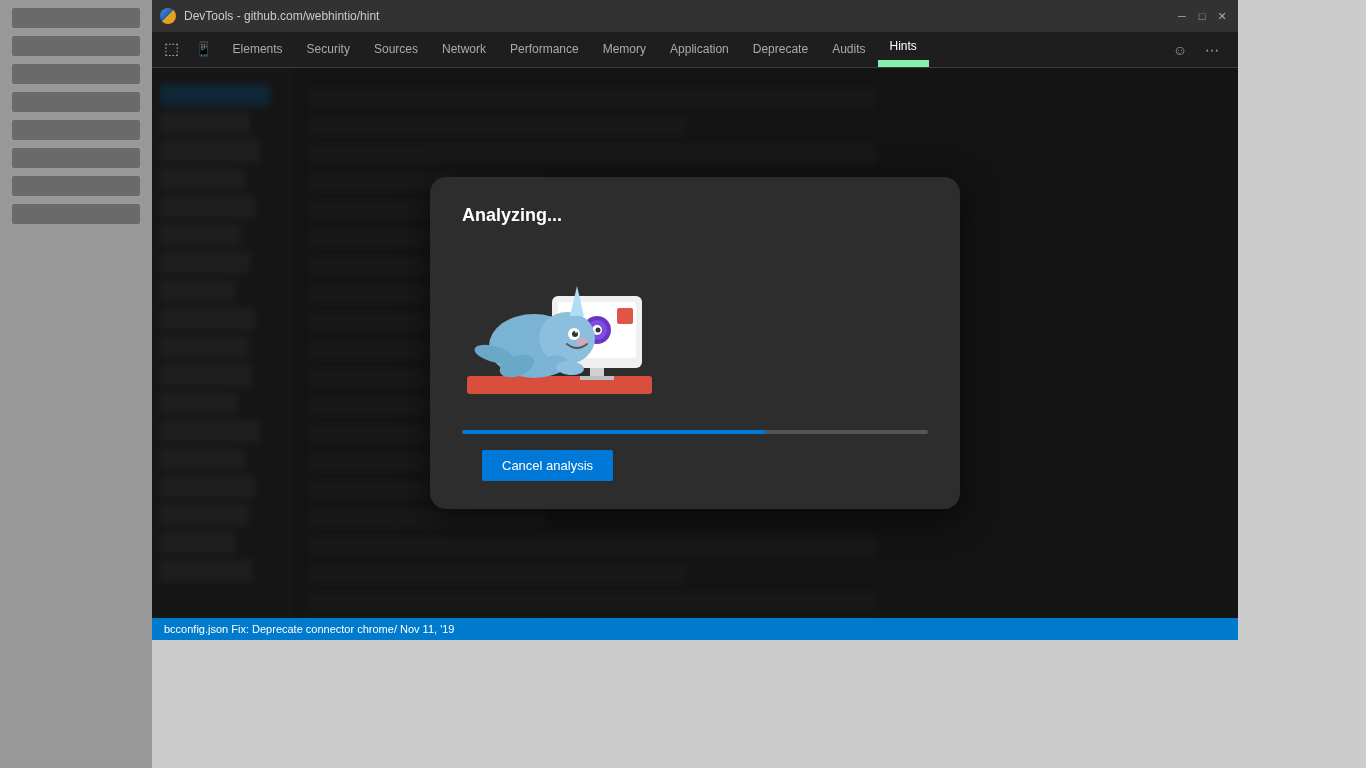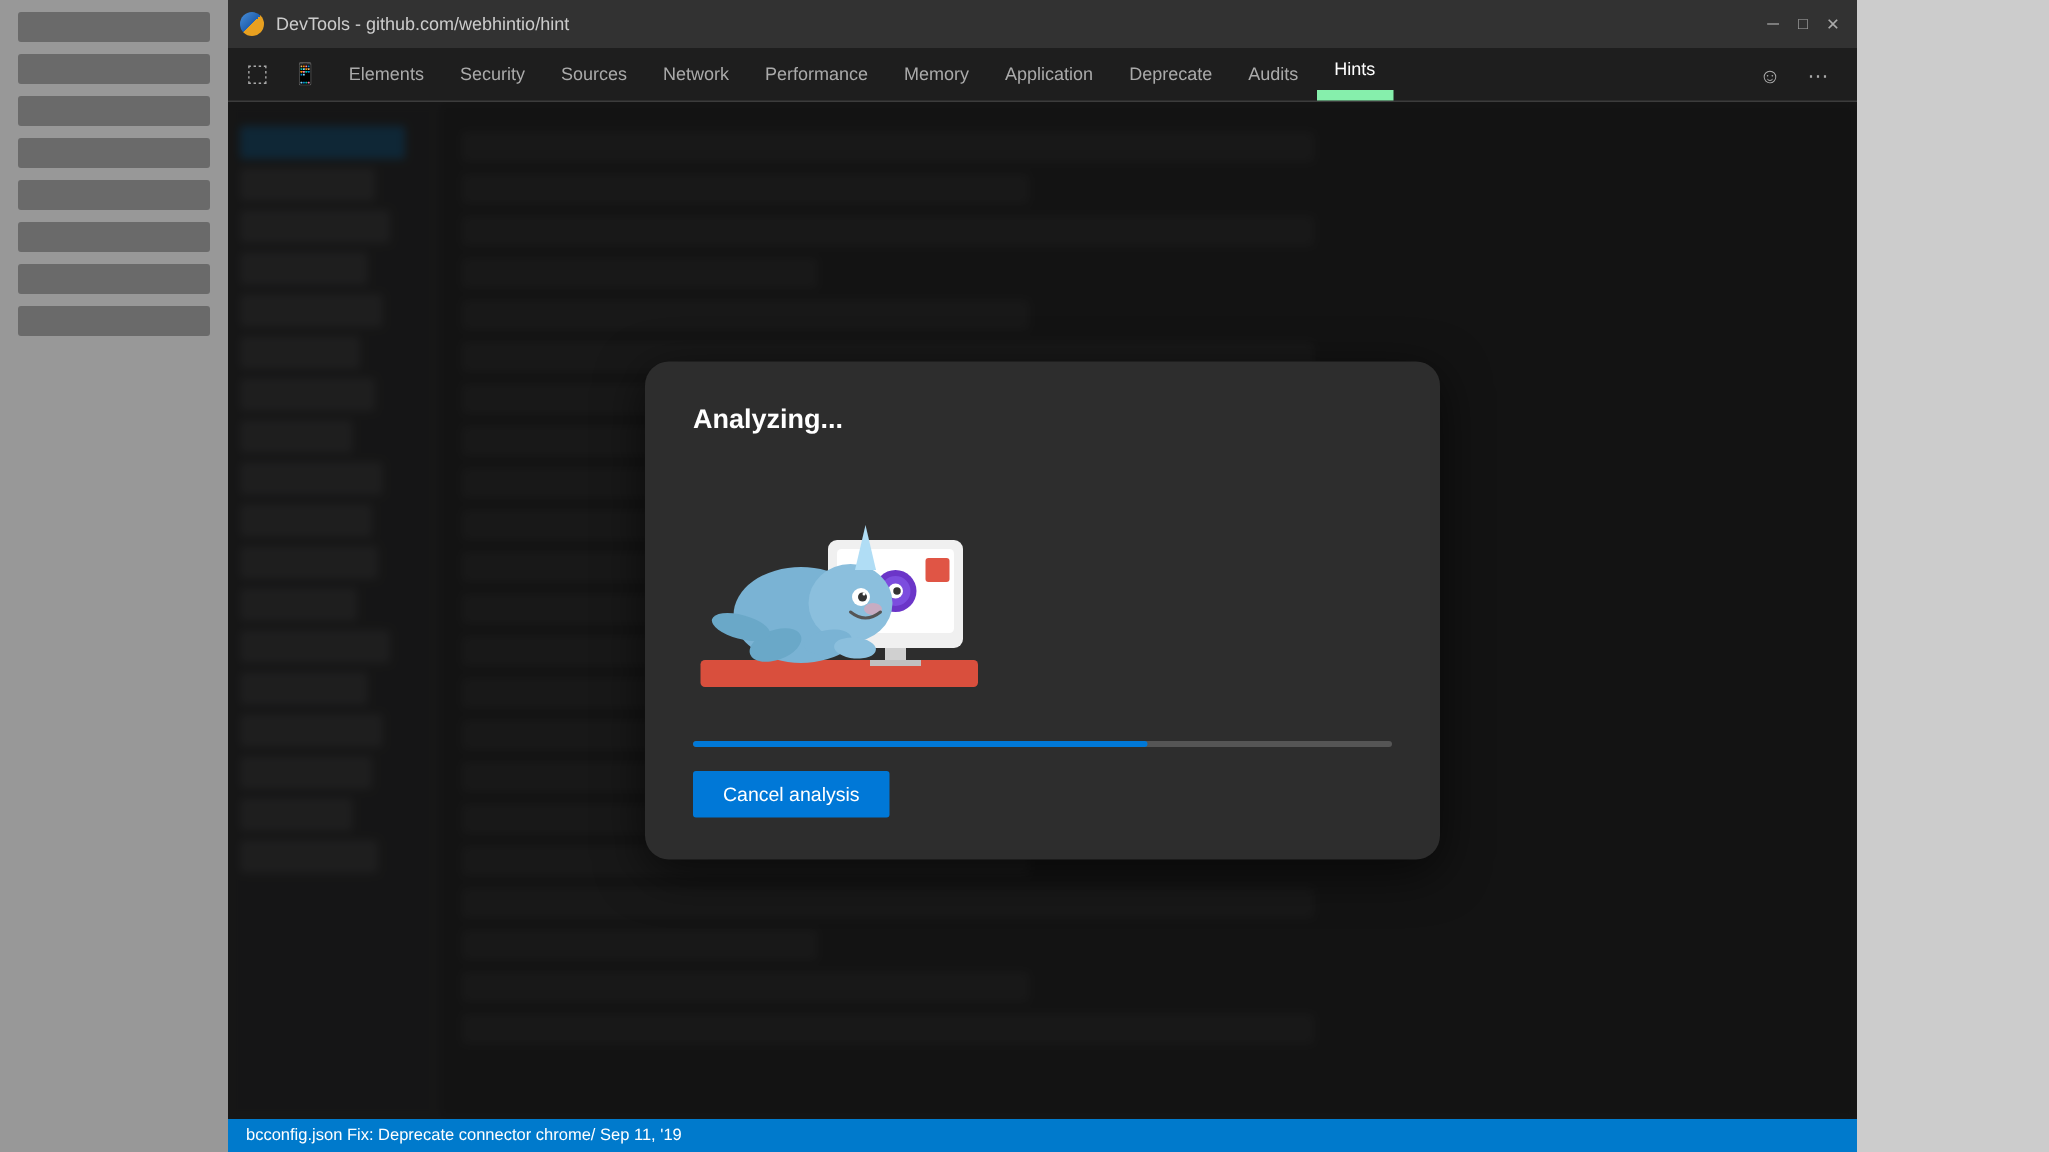--- a/index.html
+++ b/index.html
@@ -10,21 +10,21 @@
       font-family: 'Segoe UI', Arial, sans-serif;
       background: #ccc;
       position: relative;
     }
 
     
     .devtools-window {
       position: absolute;
       top: 0; left: 152px;
       width: 1086px;
-      height: 768px;
+      height: 640px;
       background: #6d28d9;
       display: flex;
       flex-direction: column;
     }
 
     
     .title-bar {
       height: 32px;
       background: #323232;
       display: flex;
@@ -260,20 +260,21 @@
     
     .cancel-btn {
       background: #0078d7;
       color: #ffffff;
       border: none;
       padding: 8px 20px;
       font-size: 13px;
       border-radius: 2px;
       cursor: pointer;
       font-family: 'Segoe UI', Arial, sans-serif;
+      margin-left: 20px;
     }
 
     
     .status-bar {
       height: 22px;
       background: #007acc;
       display: flex;
       align-items: center;
       padding: 0 12px;
       flex-shrink: 0;
@@ -483,16 +484,16 @@
         </div>
 
         
         <button class="cancel-btn">Cancel analysis</button>
 
       </div>
     </div>
   </div>
 
   <div class="status-bar">
-    <span class="status-bar-text">bcconfig.json    Fix: Deprecate connector chrome/    Sep 11, '19</span>
+    <span class="status-bar-text">bcconfig.json    Fix: Deprecate connector chrome/    Nov 11, '19</span>
   </div>
 
 </div>
 
 </body></html>

